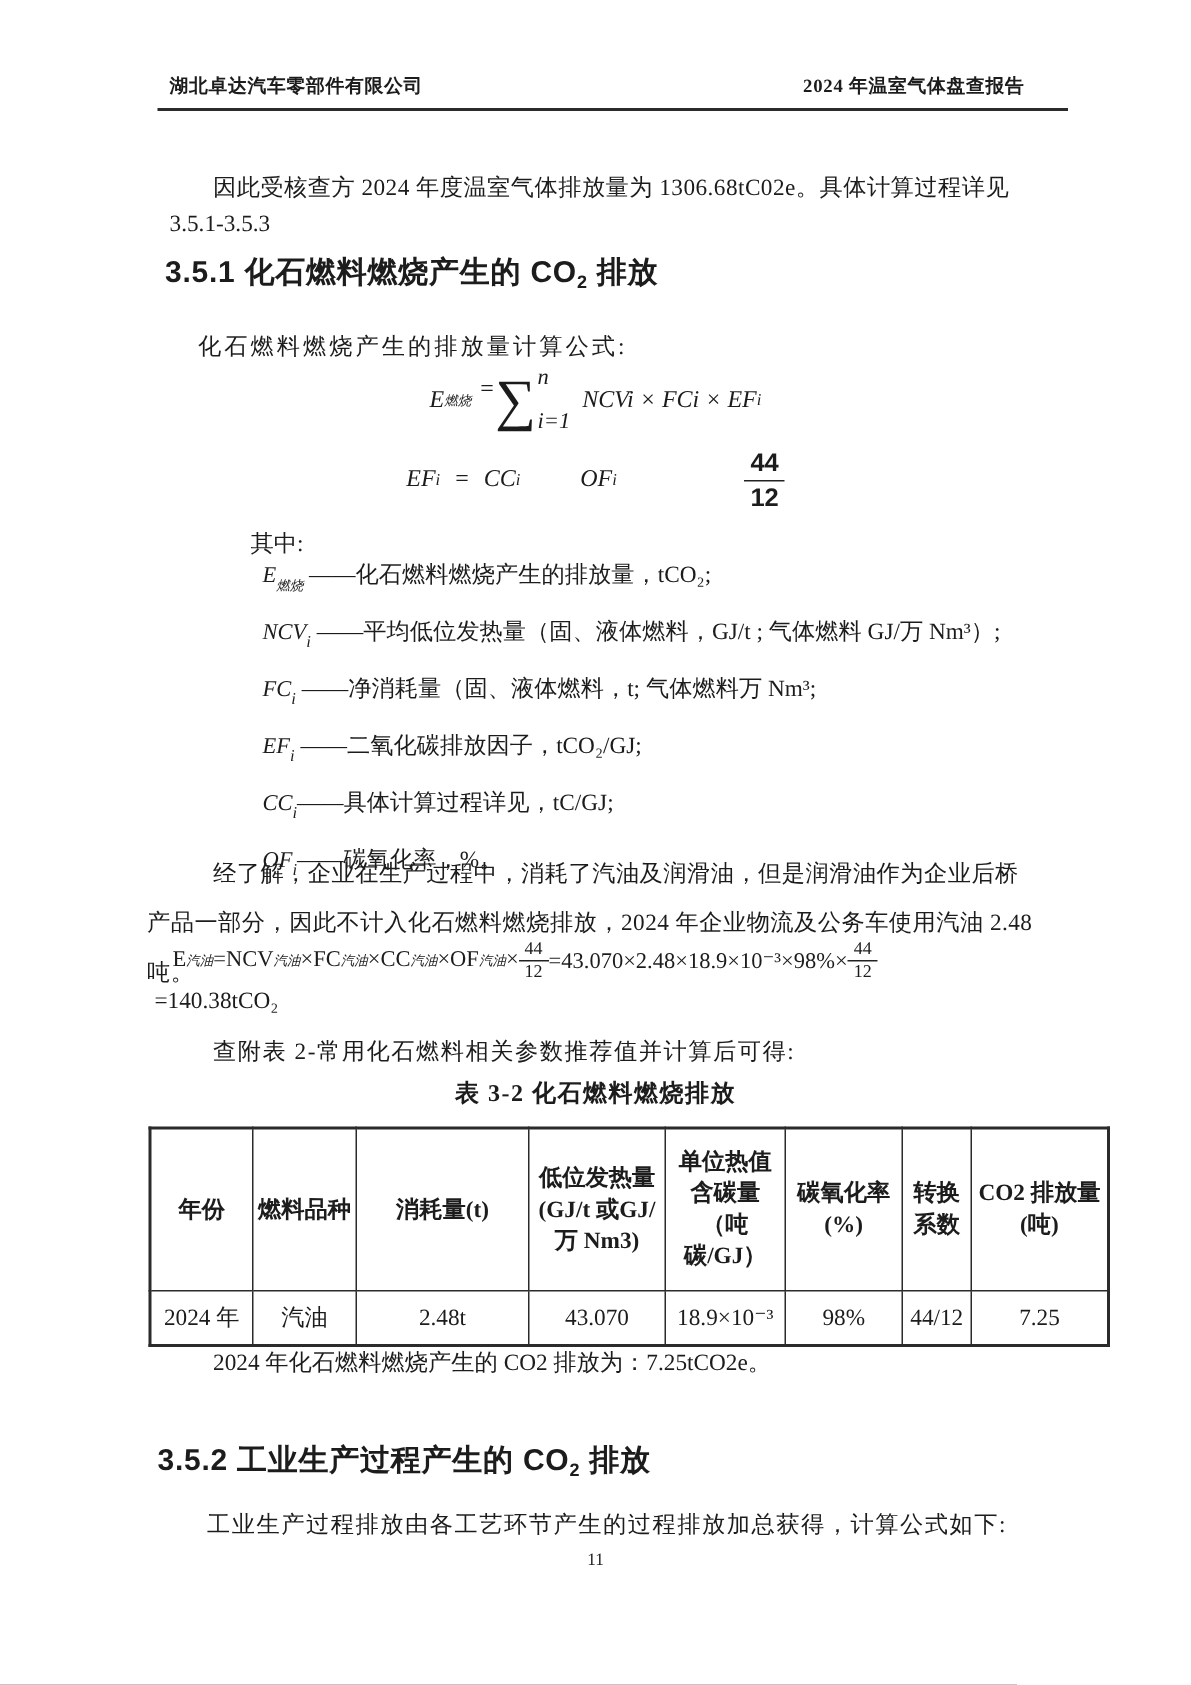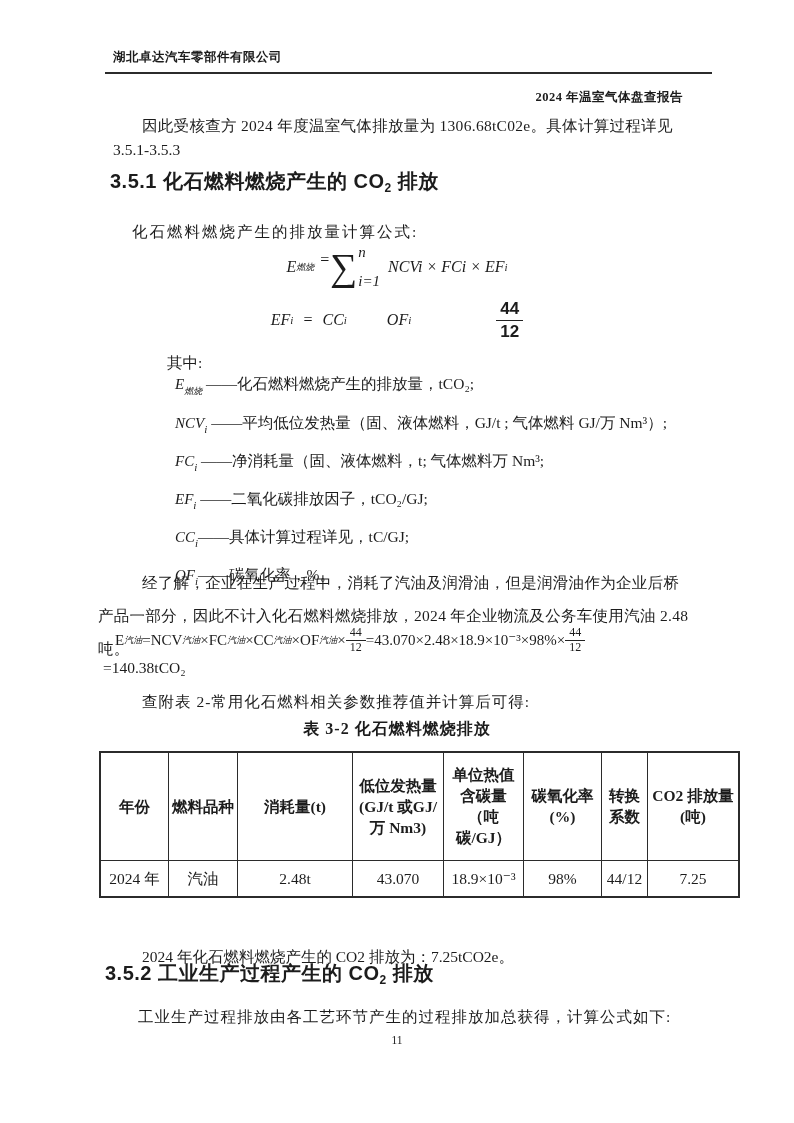--- a/index.html
+++ b/index.html
@@ -4,21 +4,21 @@
 <style>
   html,body{margin:0;padding:0;background:#9a9a9a;}
   .page{
     position:relative;width:794px;height:1123px;margin:0 auto;background:#ffffff;
     font-family:"Liberation Serif","DejaVu Serif",serif;color:#1c1c1c;overflow:hidden;
   }
   .abs{position:absolute;}
   
   .hdr{top:49px;font-size:12.5px;font-weight:bold;letter-spacing:.5px;white-space:nowrap;}
   .hdr-left{left:113px;}
-  .hdr-right{right:111px;margin-top:40px;}
+  .hdr-right{right:111px;}
   .hdr-rule{top:72px;left:105px;width:607px;border-top:2px solid #2b2b2b;height:0;}
   
   .body-t{font-size:15.5px;line-height:20px;white-space:nowrap;}
   .intro1{top:116px;left:142px;letter-spacing:.3px;}
   .intro2{top:140px;left:113px;}
   .h-sec{font-family:"Liberation Sans","DejaVu Sans",sans-serif;font-weight:bold;font-size:20px;white-space:nowrap;letter-spacing:.5px;}
   .h351{top:168px;left:110px;}
   .h352{top:960px;left:105px;}
   .h-sub{font-size:12px;vertical-align:-4px;}
   .lead{top:222px;left:132px;letter-spacing:2px;}
@@ -52,21 +52,21 @@
   .calc2{top:658px;left:103px;font-size:15.5px;}
   .lookup{top:692px;left:142px;letter-spacing:1px;}
   
   .tbl-title{top:719px;left:0;right:0;text-align:center;font-size:16px;font-weight:bold;letter-spacing:1px;}
   table.emis{top:751px;left:99px;position:absolute;border-collapse:collapse;table-layout:fixed;width:614px;}
   table.emis td,table.emis th{border:1px solid #2b2b2b;text-align:center;vertical-align:middle;padding:2px 1px;font-size:15.5px;line-height:21px;}
   table.emis{border:2px solid #2b2b2b;}
   table.emis tr.hrow{height:108px;}
   table.emis tr.drow{height:37px;}
   .c0{width:65px;}.c1{width:66px;}.c2{width:112px;}.c3{width:88px;}.c4{width:77px;}.c5{width:75px;}.c6{width:43px;}.c7{width:88px;}
-  .after-tbl{top:899px;left:142px;margin-top:48px;}
+  .after-tbl{top:899px;left:142px;}
   .p352{top:1007px;left:138px;letter-spacing:1px;}
   .footer-num{top:1034px;left:0;right:0;text-align:center;font-size:11.5px;}
 </style>
 </head>
 <body>
 
 <div class="page">
 
   <div class="abs hdr hdr-left">湖北卓达汽车零部件有限公司</div>
   <div class="abs hdr hdr-right">2024 年温室气体盘查报告</div>

